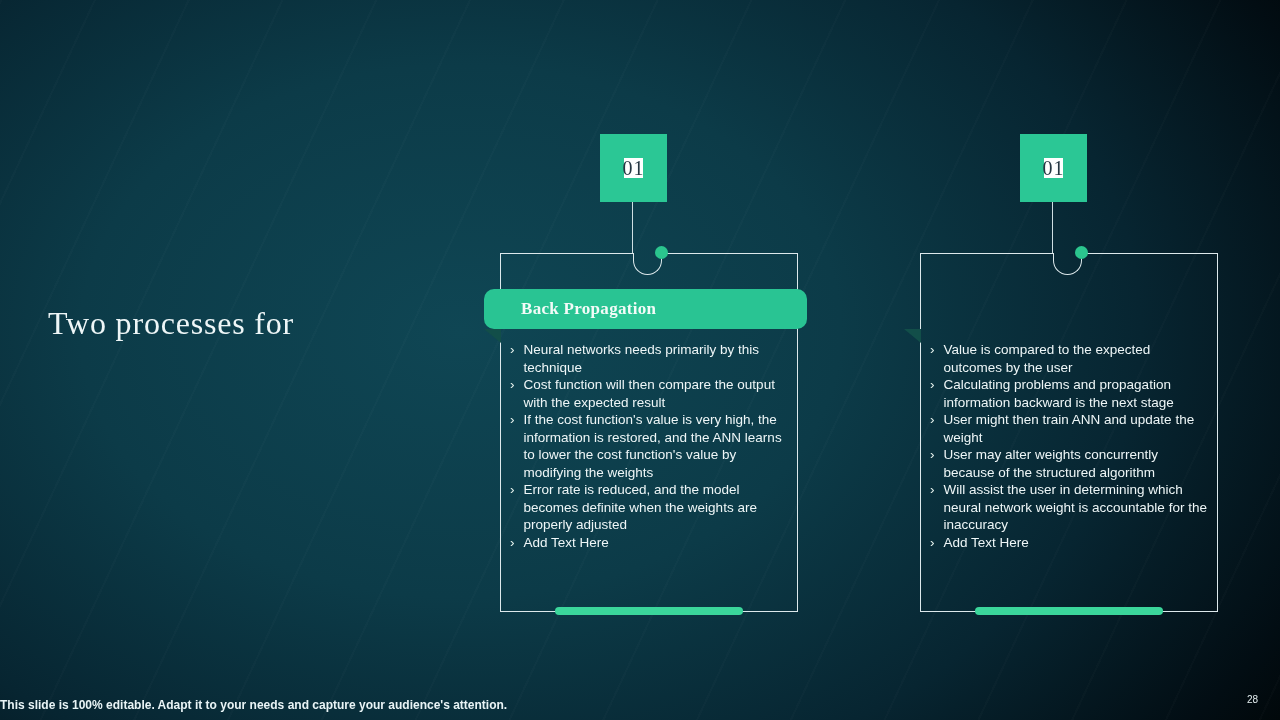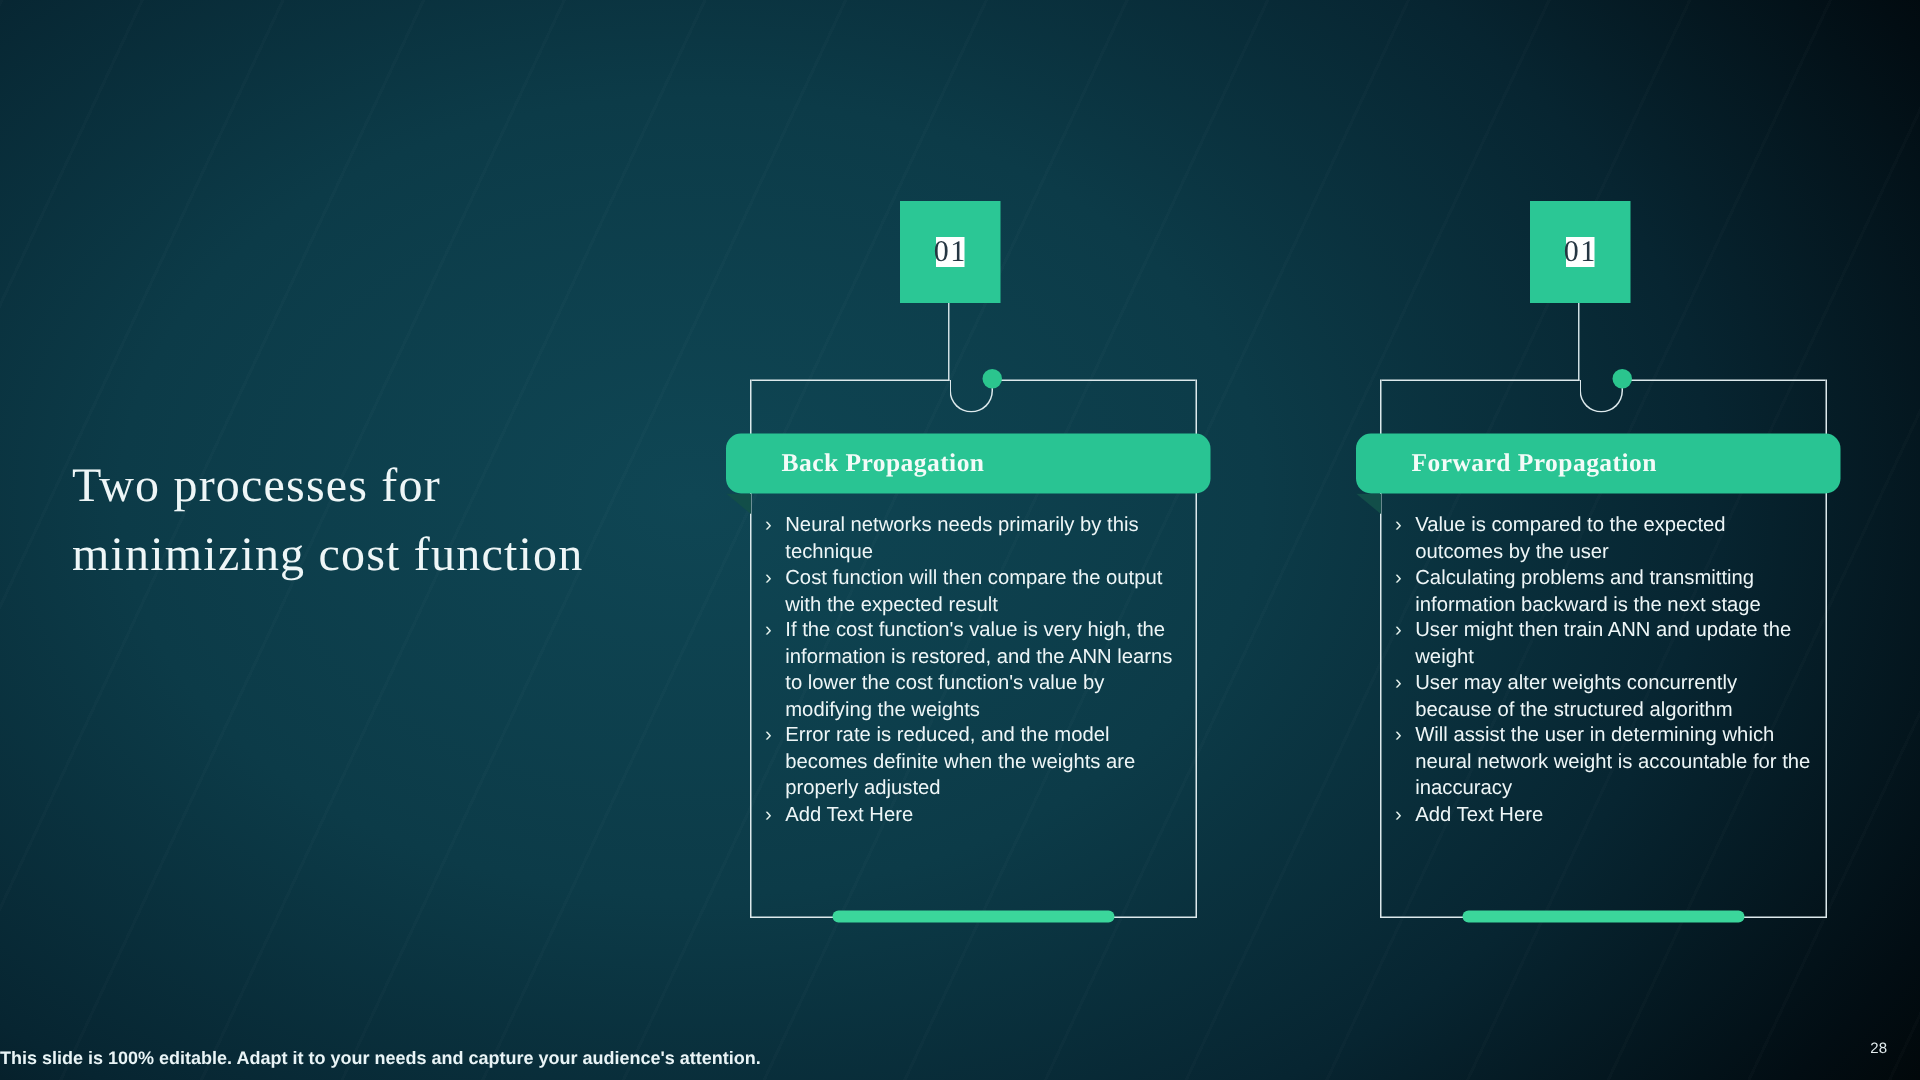--- a/index.html
+++ b/index.html
@@ -114,21 +114,20 @@
   }
 </style>
 </head>
 <body>
 
 <div class="slide">
 
   <div class="title-block">
     <div class="title">
       <div>Two processes for</div>
-      <div>minimizing cost function</div>
     </div>
   </div>
 
   <div class="badge badge-1">
     <div class="badge-inner">01</div>
   </div>
   <div class="connector-line line-1"></div>
 
   <div class="card card-1">
     <div class="topline topline-left"></div>
@@ -167,32 +166,29 @@
   <div class="badge badge-2">
     <div class="badge-inner">01</div>
   </div>
   <div class="connector-line line-2"></div>
 
   <div class="card card-2">
     <div class="topline topline-left"></div>
     <div class="topline topline-right"></div>
     <div class="notch"></div>
     <div class="node-dot"></div>
-    <div class="ribbon">
-      <span class="ribbon-title">Forward Propagation</span>
-    </div>
     <div class="ribbon-fold"></div>
     <ul class="bullets">
         <li>
           <span class="marker">›</span>
           <span>Value is compared to the expected outcomes by the user</span>
         </li>
         <li>
           <span class="marker">›</span>
-          <span>Calculating problems and transmitting information backward is the next stage</span>
+          <span>Calculating problems and propagation information backward is the next stage</span>
         </li>
         <li>
           <span class="marker">›</span>
           <span>User might then train ANN and update the weight</span>
         </li>
         <li>
           <span class="marker">›</span>
           <span>User may alter weights concurrently because of the structured algorithm</span>
         </li>
         <li>

